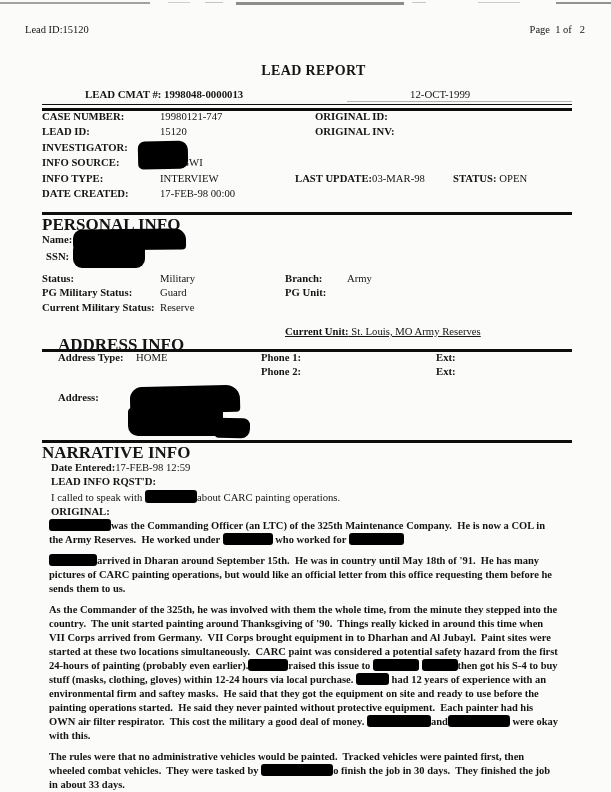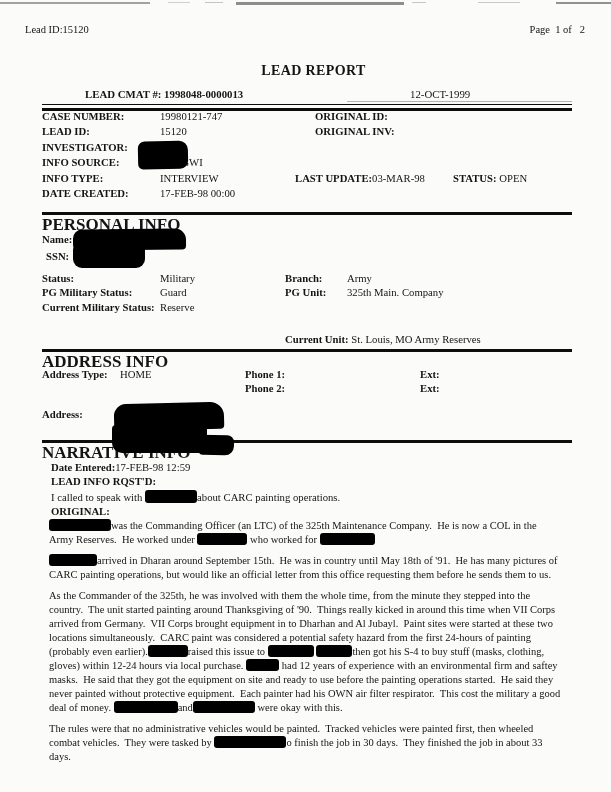--- a/index.html
+++ b/index.html
@@ -39,48 +39,48 @@
   .rule{position:absolute;left:42px;right:39px;background:#0d0d0d;}
   .rule-1{top:104px;height:2.5px;border-top:1.5px solid #0d0d0d;background:none;}
   .rule-1::after{content:"";position:absolute;left:0;right:0;top:3px;height:2.5px;background:#0d0d0d;}
   .rule-2{top:212px;height:3px;}
   .rule-3{top:349px;height:3px;}
   .rule-4{top:440px;height:2.5px;}
 
   .sec{position:absolute;left:42px;right:39px;font-size:10.7px;}
   .sec-case{top:109px;}
   .sec-personal{top:218px;}
-  .sec-address{top:355px;}
+  .sec-address{top:338px;margin-left:16px;}
   .sec-narrative{top:446px;}
 
   .frow{display:grid;grid-template-columns:118px 155px auto;line-height:15.4px;position:relative;}
   .frow .rlbl{font-weight:bold;}
   .sec-h{font-weight:bold;font-size:17px;line-height:13px;}
 
   .blob{position:absolute;background:#000;z-index:2;}
   .blob-inv{left:96px;top:1px;width:50px;height:28px;border-radius:7px 9px 8px 5px;transform:rotate(-1.2deg);}
   .subj-val{padding-left:28px;}
 
   .prow{display:grid;grid-template-columns:118px 125px 62px auto;line-height:14.3px;}
   .name-row,.ssn-row{line-height:16.5px;position:relative;}
   .blob-name1{left:31px;top:-2px;width:113px;height:21px;border-radius:9px 11px 4px 5px;transform:rotate(-.6deg);}
   .blob-name2{left:31px;top:15px;width:72px;height:22px;border-radius:4px 4px 9px 9px;}
   .ssn-row .lb{padding-left:4px;}
   .medical{font-weight:bold;margin-top:7px;line-height:14px;}
   .pgrid{margin-top:7px;}
-  .curunit{padding-left:243px;margin-top:18px;line-height:15px;}
+  .curunit{padding-left:243px;margin-top:10px;line-height:15px;text-decoration:underline;}
 
   .arow{display:grid;grid-template-columns:78px 125px 175px auto;line-height:13.8px;}
   .addr-row{margin-top:11px;position:relative;height:44px;line-height:14px;}
   .blob-a1{left:72px;top:-4px;width:110px;height:27px;border-radius:12px 14px 4px 5px;transform:rotate(-1.4deg);}
   .blob-a2{left:70px;top:18px;width:95px;height:28px;border-radius:4px 3px 7px 10px;}
   .blob-a3{left:156px;top:28px;width:36px;height:20px;border-radius:2px 7px 9px 5px;transform:rotate(1deg);}
 
   .nline{padding-left:9px;line-height:13.1px;margin-top:1.5px;white-space:pre-wrap;}
-  .npara{margin:7px 0 0 0;padding-left:7px;width:512px;line-height:14px;white-space:pre-wrap;font-size:10.5px;}
+  .npara{margin:7px 0 0 0;padding-left:7px;width:512px;line-height:14px;white-space:pre-wrap;font-size:10.5px;font-weight:bold;}
   .npara-first{margin-top:1px;}
   .redact{display:inline-block;height:12px;background:#000;border-radius:3px;vertical-align:-2.5px;}
   .nline .redact{height:13px;}
 </style>
 </head>
 <body>
 
 <div class="artifact a1"></div>
 <div class="artifact a2"></div>
 <div class="artifact a3"></div>
@@ -151,21 +151,20 @@
     <div class="prow">
       <span class="b">Status:</span>
       <span>Military</span>
       <span class="b">Branch:</span>
       <span>Army</span>
     </div>
     <div class="prow">
       <span class="b">PG Military Status:</span>
       <span>Guard</span>
       <span class="b">PG Unit:</span>
-      <span>325th Main. Company</span>
     </div>
     <div class="prow">
       <span class="b">Current Military Status:</span>
       <span>Reserve</span>
       <span></span>
         <span></span>
     </div>
   </div>
   <div class="curunit">
     <span class="b">Current Unit:</span><span> St. Louis, MO Army Reserves</span>

